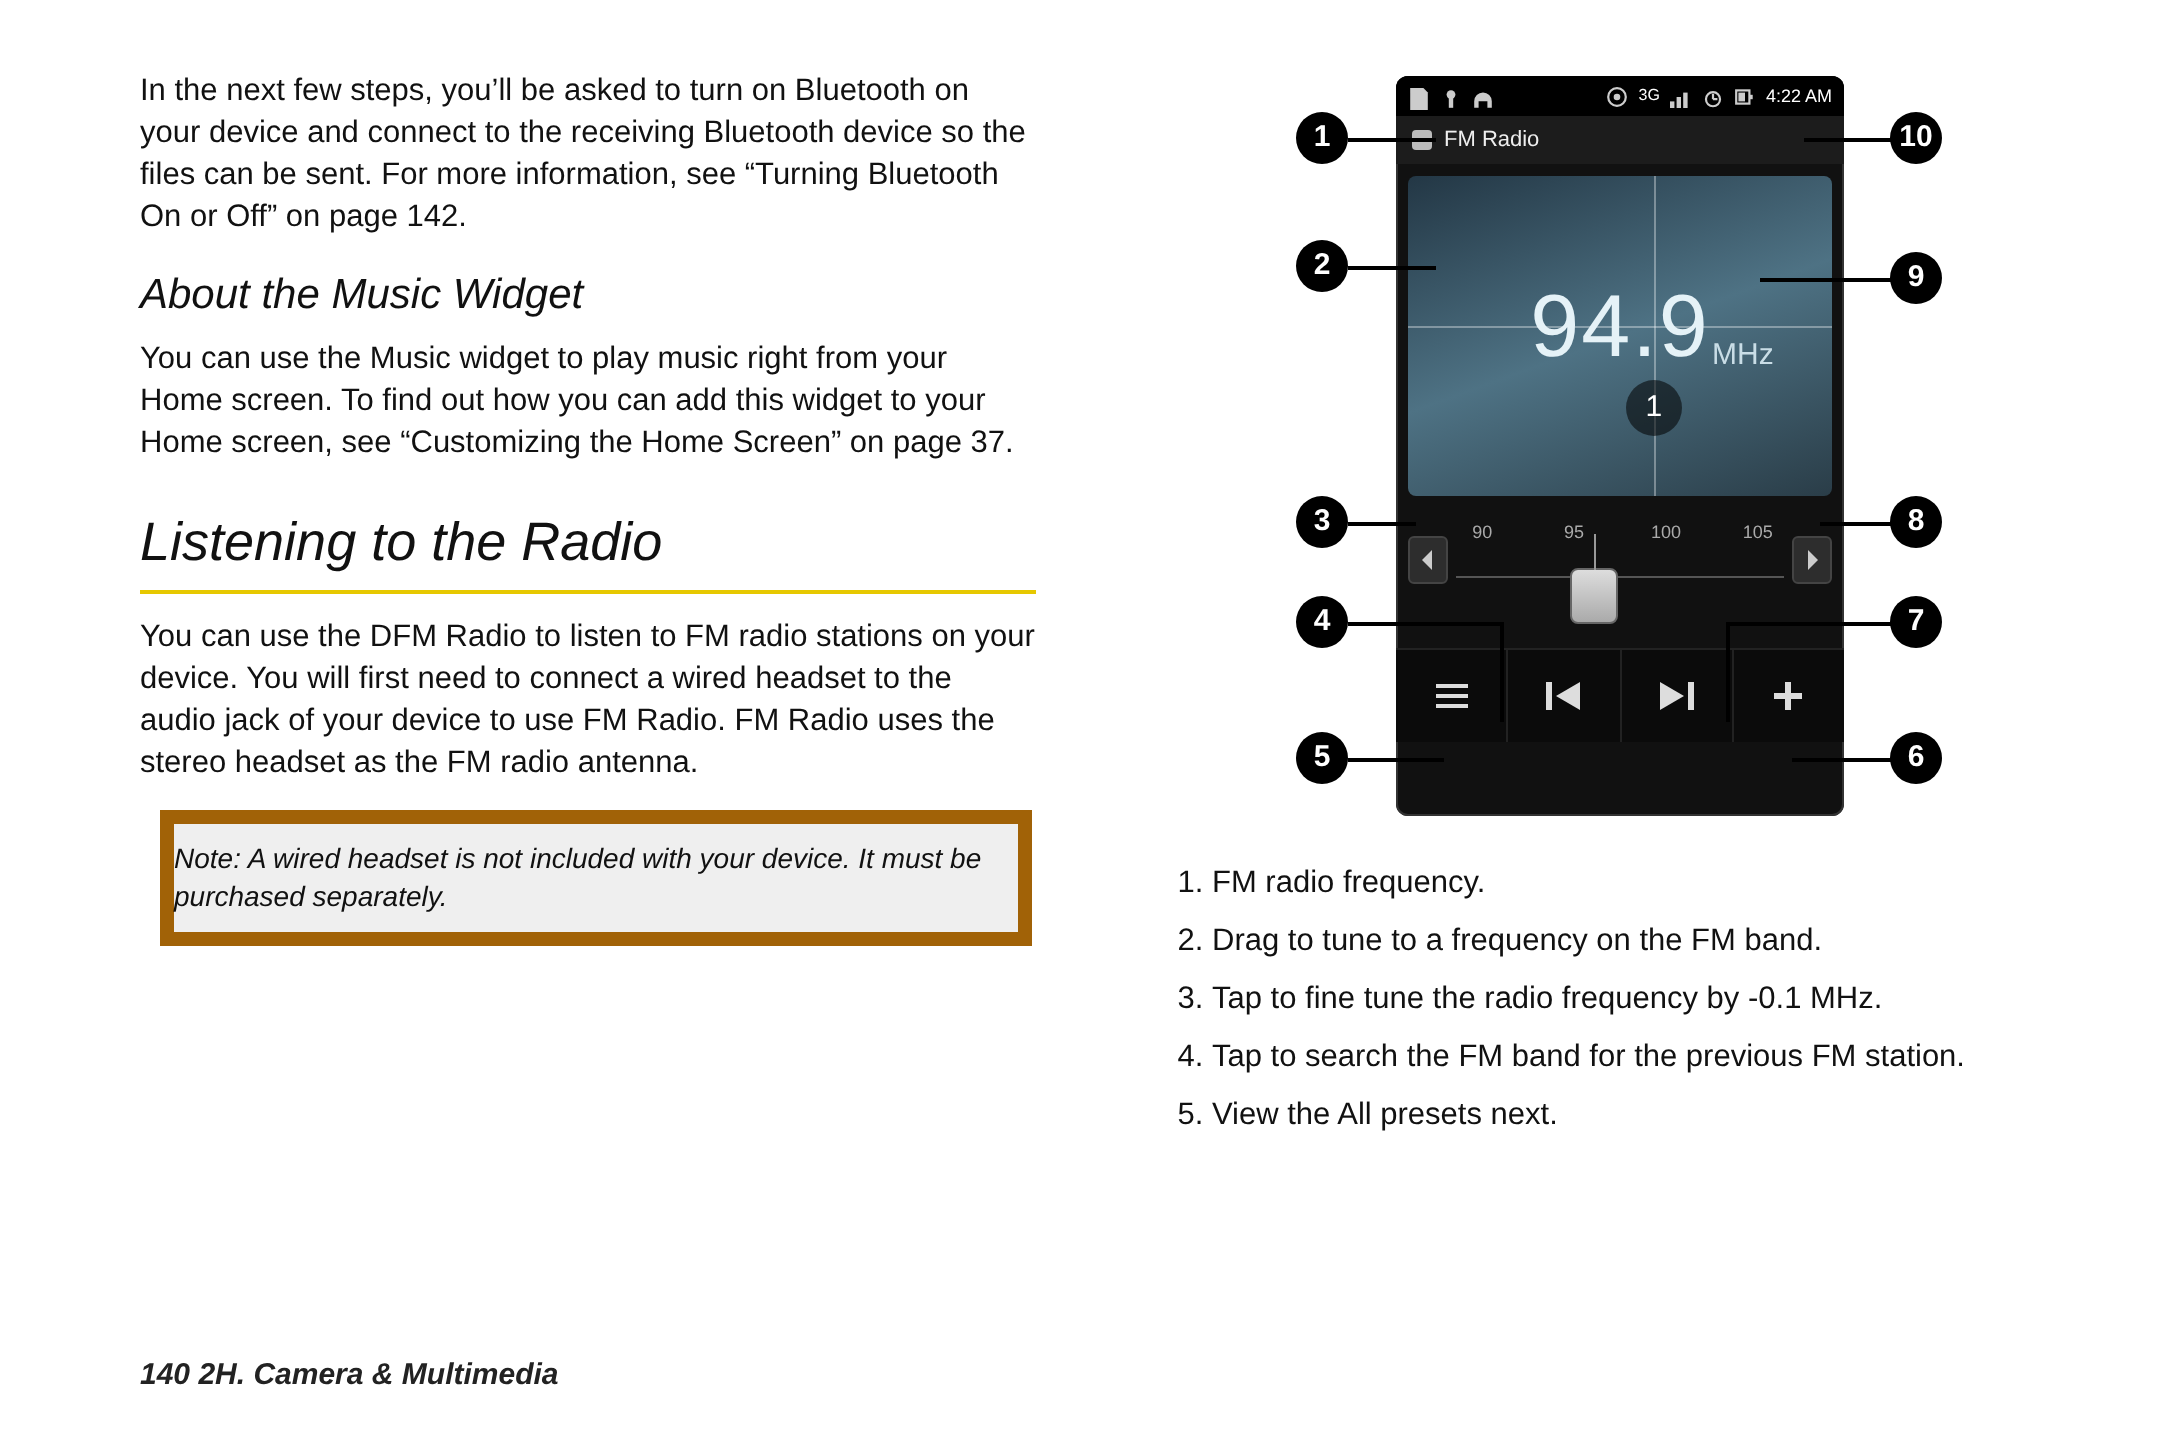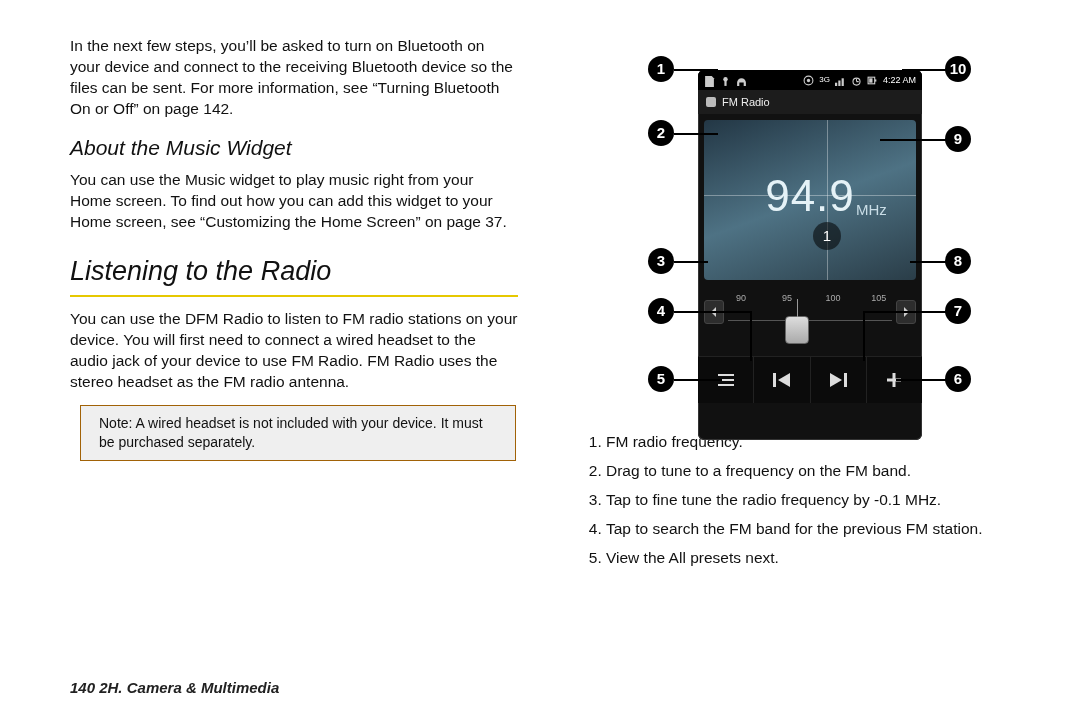--- a/index.html
+++ b/index.html
@@ -28,23 +28,24 @@
   .col-left { padding-right: 6px; }
   .col-right { padding-left: 6px; }
 
   .sub { font-style: italic; font-size: 21px; margin: 14px 0 8px; }
   .h2  { font-style: italic; font-size: 27px; margin: 20px 0 6px; }
   .yrule { height: 2px; background: #e6c800; margin: 4px 0 12px; }
 
   .body { margin: 6px 0 12px; }
 
   .notebox {
-    border: 1px solid #a16207;
+    border: 7px solid #a16207;
     background: #efefef;
-    padding: 8px 18px;
+    padding: 8px 0;
+    font-style: italic;
     font-size: 14px;
     margin: 8px 2px 8px 10px;
   }
   .notebox .lbl { font-weight: normal; }
 
   ol.legend {
     margin: 14px 0 0 6px;
     padding: 0 0 0 20px;
   }
   ol.legend li { margin: 8px 0; }
@@ -92,21 +93,20 @@
   .phone {
     position: absolute;
     left: 118px;
     top: 0;
     width: 224px;
     height: 370px;
     background: #111;
     border-radius: 6px;
     box-shadow: 0 0 0 1px #333 inset;
     overflow: hidden;
-    margin-top: 32px;
   }
   .statusbar {
     height: 20px;
     background: #000;
     display: flex;
     align-items: center;
     justify-content: space-between;
     padding: 0 6px;
     font-size: 9px;
     color: #fff;

